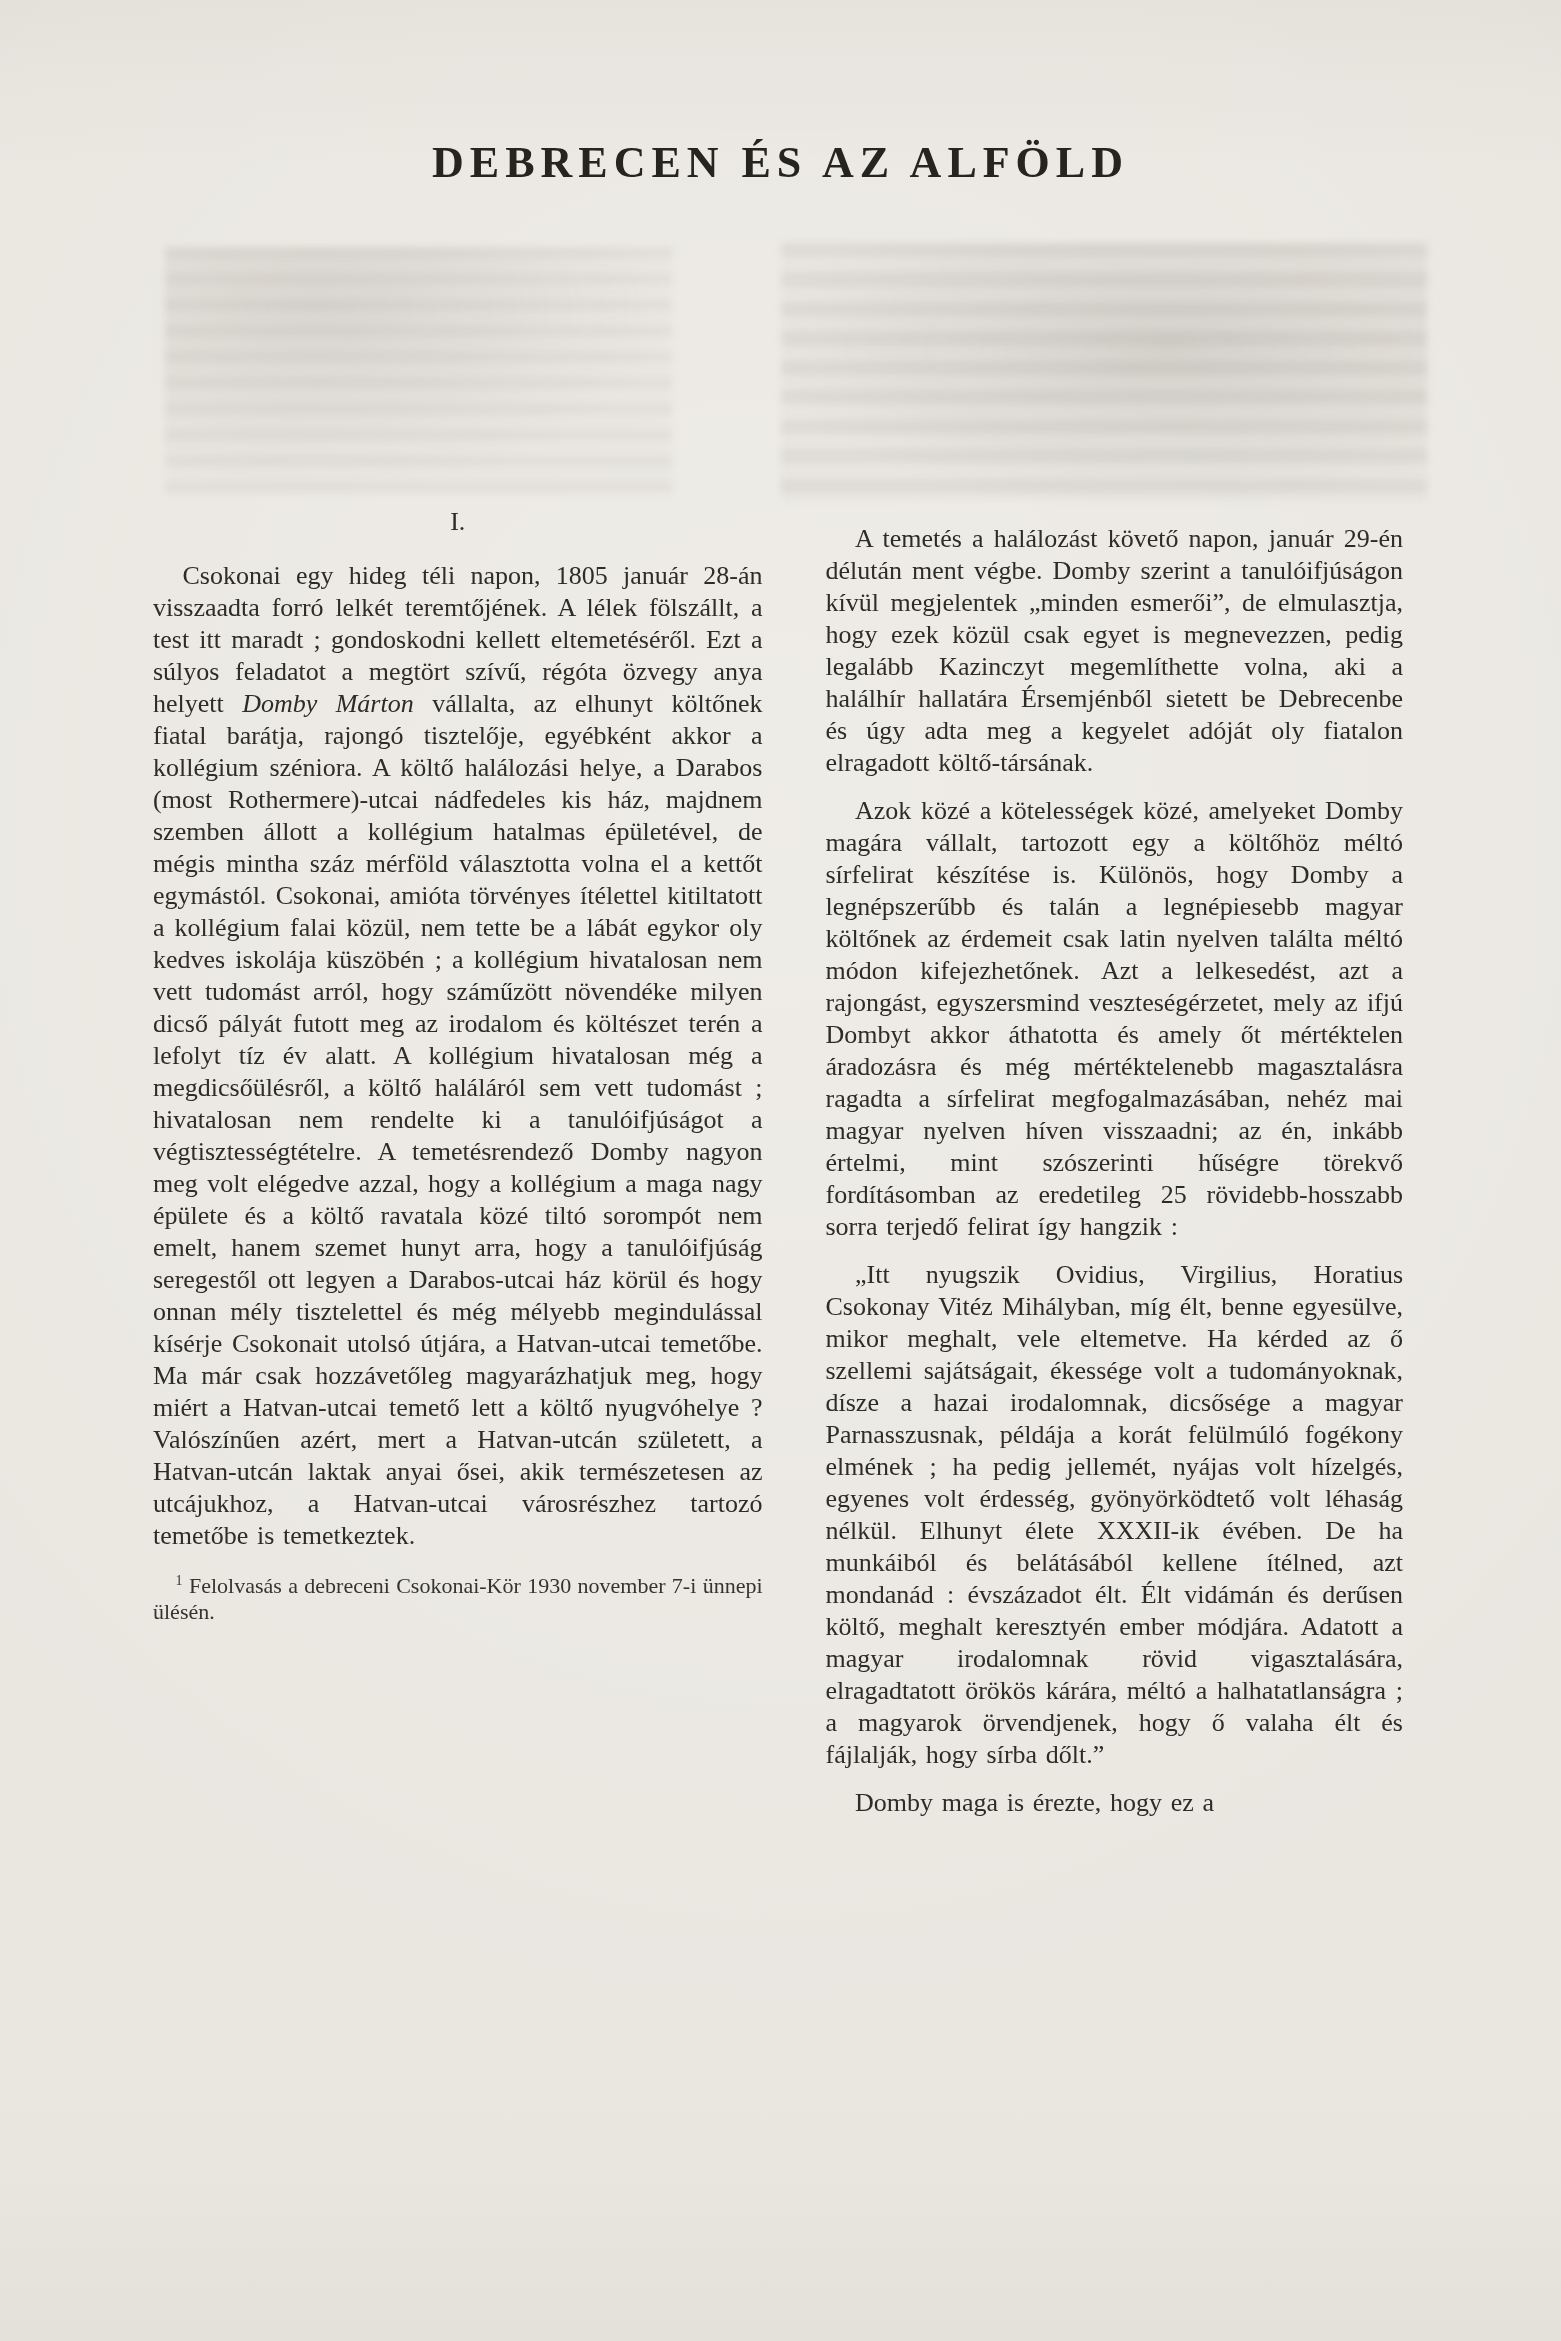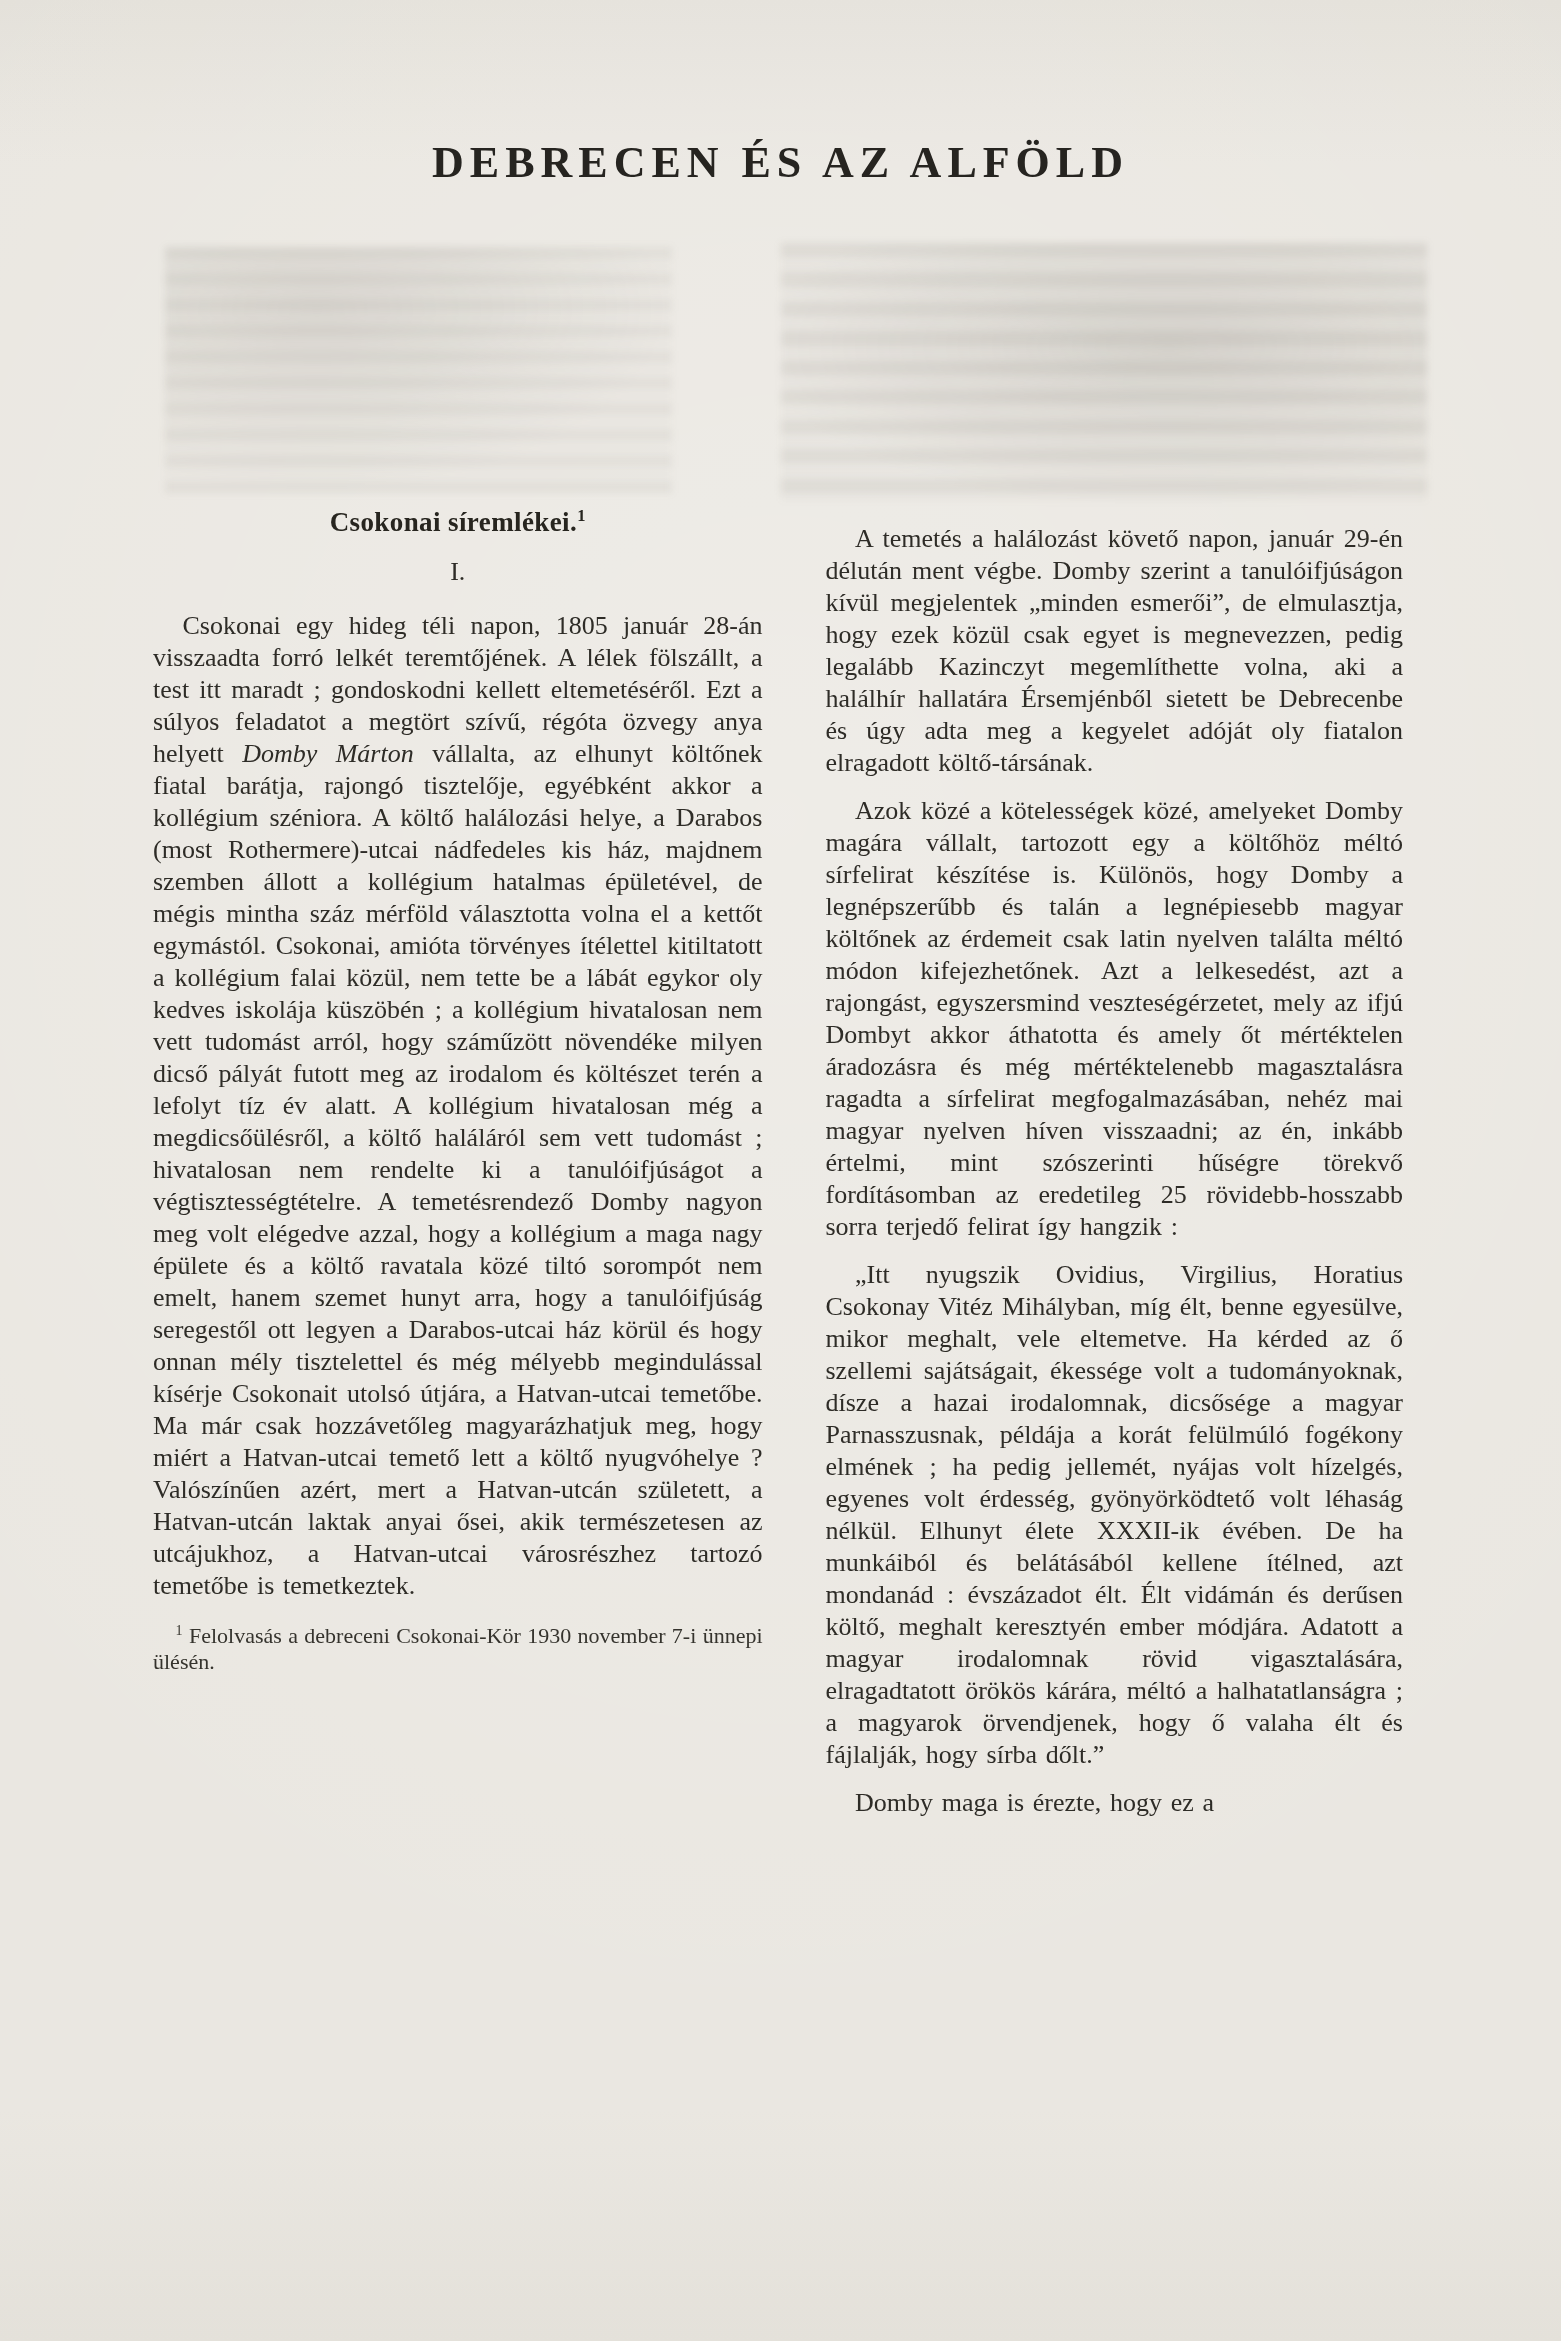--- a/index.html
+++ b/index.html
@@ -64,21 +64,20 @@
 <div class="page">
 
   <h1 class="title">DEBRECEN ÉS AZ ALFÖLD</h1>
 
   <div class="ghost ghost-left"></div>
   <div class="ghost ghost-right"></div>
 
   <div class="columns">
 
     <div class="col col-left">
-      <h2 class="article-heading"><span>Csokonai síremlékei.</span><sup>1</sup></h2>
 
       <div class="section-numeral">I.</div>
 
       <p class="body-para indent"><span>Csokonai egy hideg téli napon, 1805 január 28-án visszaadta forró lelkét teremtőjének. A lélek fölszállt, a test itt maradt ; gondoskodni kellett eltemetéséről. Ezt a súlyos feladatot a megtört szívű, régóta özvegy anya helyett </span><em>Domby Márton</em><span> vállalta, az elhunyt költőnek fiatal barátja, rajongó tisztelője, egyébként akkor a kollégium széniora. A költő halálozási helye, a Darabos (most Rothermere)-utcai nádfedeles kis ház, majdnem szemben állott a kollégium hatalmas épületével, de mégis mintha száz mérföld választotta volna el a kettőt egymástól. Csokonai, amióta törvényes ítélettel kitiltatott a kollégium falai közül, nem tette be a lábát egykor oly kedves iskolája küszöbén ; a kollégium hivatalosan nem vett tudomást arról, hogy száműzött növendéke milyen dicső pályát futott meg az irodalom és költészet terén a lefolyt tíz év alatt. A kollégium hivatalosan még a megdicsőülésről, a költő haláláról sem vett tudomást ; hivatalosan nem rendelte ki a tanulóifjúságot a végtisztességtételre. A temetésrendező Domby nagyon meg volt elégedve azzal, hogy a kollégium a maga nagy épülete és a költő ravatala közé tiltó sorompót nem emelt, hanem szemet hunyt arra, hogy a tanulóifjúság seregestől ott legyen a Darabos-utcai ház körül és hogy onnan mély tisztelettel és még mélyebb megindulással kísérje Csokonait utolsó útjára, a Hatvan-utcai temetőbe. Ma már csak hozzávetőleg magyarázhatjuk meg, hogy miért a Hatvan-utcai temető lett a költő nyugvóhelye ? Valószínűen azért, mert a Hatvan-utcán született, a Hatvan-utcán laktak anyai ősei, akik természetesen az utcájukhoz, a Hatvan-utcai városrészhez tartozó temetőbe is temetkeztek.</span></p>
 
       <div class="footnote"><sup>1</sup> <span>Felolvasás a debreceni Csokonai-Kör 1930 november 7-i ünnepi ülésén.</span></div>
     </div>
 
     <div class="col col-right">
       <p class="body-para indent">A temetés a halálozást követő napon, január 29-én délután ment végbe. Domby szerint a tanulóifjúságon kívül megjelentek „minden esmerői”, de elmulasztja, hogy ezek közül csak egyet is megnevezzen, pedig legalább Kazinczyt megemlíthette volna, aki a halálhír hallatára Érsemjénből sietett be Debrecenbe és úgy adta meg a kegyelet adóját oly fiatalon elragadott költő-társának.</p>

